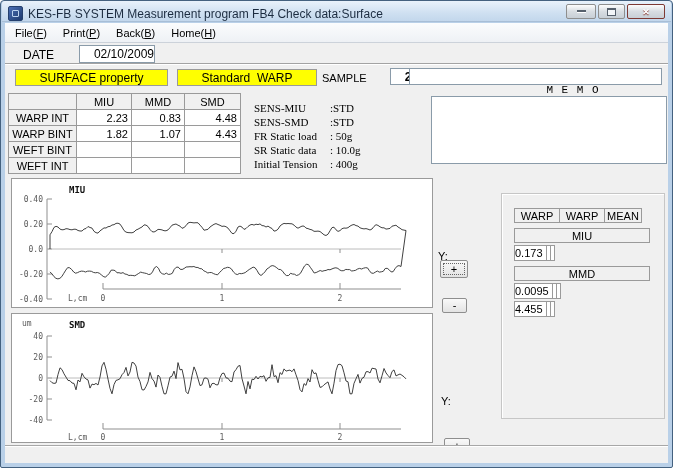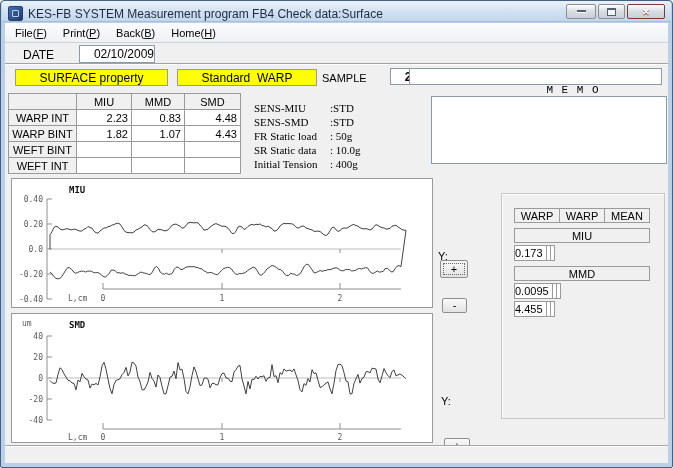--- a/index.html
+++ b/index.html
@@ -86,21 +86,21 @@
     background:linear-gradient(#f9f9f9,#e3e3e3); font-size:11px; line-height:1;
     display:flex; align-items:center; justify-content:center; cursor:default; }
   .ybtn.focus::after{ content:''; position:absolute; inset:2px; border:1px dotted #666; }
   
   .groupbox{ border:1px solid #c6c6c6; box-shadow:1px 1px 0 #ffffff inset;text-align:center; }
   .rtable{ position:absolute; left:12px; top:14px; width:136px; font-size:11px; }
   .rrow{ display:flex; }
   .rcell{ border:1px solid #9a9a9a; height:15px; display:flex; align-items:center;
     justify-content:center; background:#f0f0f0; margin-left:-1px; }
   .rcell:first-child{ margin-left:0; }
-  .rcell.w1{ width:46px; } .rcell.w2{ width:46px; } .rcell.w3{ width:46px; }
+  .rcell.w1{ width:46px; } .rcell.w2{ width:46px; } .rcell.w3{ width:38px; }
   .rband{ border:1px solid #9a9a9a; height:15px; background:#f0f0f0; margin-top:5px;
     display:flex; align-items:center; justify-content:center; white-space:pre; }
   .rvals{ display:flex; margin-top:2px; }
   .rval{ border:1px solid #9a9a9a; height:16px; background:#fff; margin-left:-1px;
     display:flex; align-items:center; justify-content:flex-end; padding-right:3px; }
   .rval:first-child{ margin-left:0; }
   
   .statusbar{ position:absolute; left:0; right:0; top:403px; height:18px;
     background:#f0f0f0; border-top:1px solid #ffffff; box-shadow:0 -1px 0 #a7a7a7; }
 </style>

